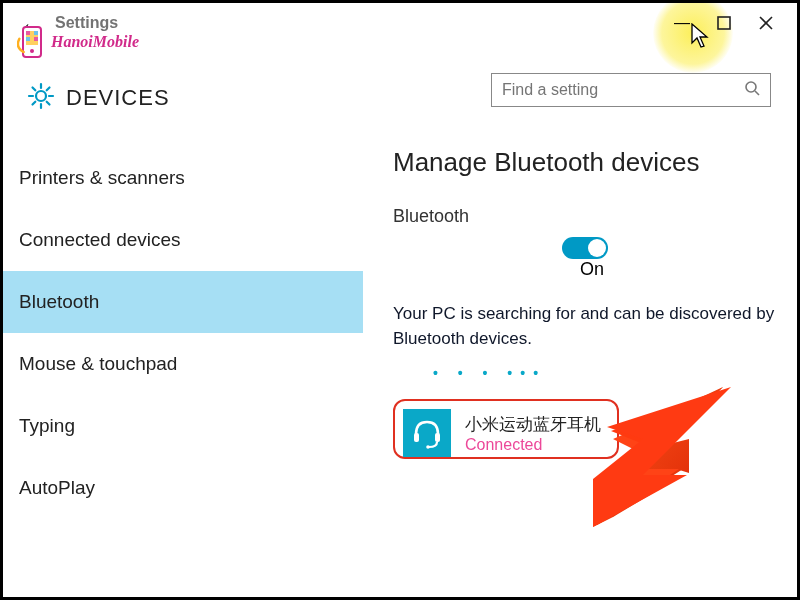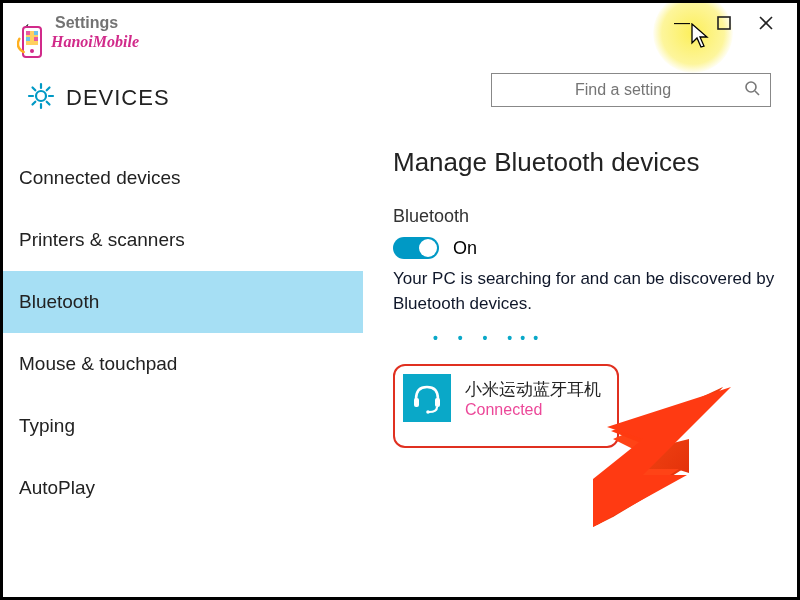--- a/index.html
+++ b/index.html
@@ -11,36 +11,36 @@
   .win-btn { width: 42px; height: 28px; display: flex; align-items: center; justify-content: center; font-size: 16px; cursor: pointer; }
   .highlight-circle { position: absolute; top: -10px; left: 650px; width: 80px; height: 80px; background: radial-gradient(circle, #fcef5a 0%, rgba(252,239,90,0.6) 55%, rgba(252,239,90,0) 72%); border-radius: 50%; z-index: 1; }
   .cursor { position: absolute; top: 20px; left: 688px; z-index: 4; }
   .logo-area { position: absolute; top: 22px; left: 14px; display: flex; align-items: center; z-index: 5; }
   .logo-icon { width: 30px; height: 34px; }
   .logo-text { font-family: Georgia, serif; font-weight: bold; font-style: italic; color: #d12a8a; font-size: 16px; margin-left: 4px; }
   .section-header { display: flex; align-items: flex-end; padding: 10px 16px 6px 23px; }
   .gear-icon { width: 30px; height: 30px; margin-right: 10px; }
   .section-title { font-size: 22px; font-weight: 400; letter-spacing: 1px; color: #222; }
   .search-box { position: absolute; top: 70px; right: 26px; width: 280px; height: 34px; border: 1.5px solid #888; display: flex; align-items: center; padding: 0 10px; }
-  .search-box input { border: none; outline: none; flex: 1; font-size: 16px; color: #0f766e; background: transparent; text-align: center; }
+  .search-box input { border: none; outline: none; flex: 1; font-size: 16px; color: #0f766e; background: transparent; }
   .search-icon { color: #666; }
   .content { display: flex; margin-top: 30px; height: calc(100% - 130px); }
   .sidebar { width: 360px; }
   .nav-item { padding: 20px 16px; font-size: 19px; color: #222; cursor: pointer; }
   .nav-item.selected { background: #a6dff4; }
   .main { flex: 1; padding: 0 20px 0 30px; position: relative; }
   .main h2 { font-size: 26px; font-weight: 400; color: #222; margin-bottom: 28px; }
   .bt-label { font-size: 18px; color: #333; margin-bottom: 10px; }
-  .toggle-row { display: flex; align-items: center; margin-bottom: 8px; }
+  .toggle-row { display: flex; align-items: center; margin-bottom: 22px; flex-direction: column; }
   .toggle { width: 46px; height: 22px; background: #0099c5; border-radius: 11px; position: relative; cursor: pointer; }
   .toggle .knob { position: absolute; right: 2px; top: 2px; width: 18px; height: 18px; background: #fff; border-radius: 50%; }
   .toggle-state { margin-left: 14px; font-size: 18px; }
   .status-text { font-size: 17px; color: #0f172a; line-height: 1.45; margin-bottom: 14px; }
   .dots { letter-spacing: 8px; color: #0aa8c8; font-size: 14px; font-weight: bold; margin-left: 40px; }
-  .device-box { border: 2.5px solid #e03020; border-radius: 12px; padding: 8px 16px 24px 8px; display: inline-flex; align-items: center; margin-top: 18px; }
+  .device-box { border: 2.5px solid #e03020; border-radius: 12px; padding: 8px 16px 0 8px; display: inline-flex; align-items: center; margin-top: 18px; }
   .device-icon { width: 48px; height: 48px; background: #0aa8c8; display: flex; align-items: center; justify-content: center; margin-right: 14px; }
   .device-info .name { font-size: 17px; color: #222; }
   .device-info .status { font-size: 16px; color: #ec4899; }
   .arrow-overlay { position: absolute; top: 240px; left: 230px; z-index: 6; }
 </style>
 </head>
 <body>
 
 <div class="highlight-circle"></div>
 
@@ -97,22 +97,22 @@
   <span class="search-icon">
     <svg width="16" height="16" viewBox="0 0 16 16">
         <circle cx="7" cy="7" r="5" fill="none" stroke="#777" stroke-width="1.6"></circle>
         <line x1="11" y1="11" x2="15" y2="15" stroke="#777" stroke-width="1.6"></line>
       </svg>
   </span>
 </div>
 
 <div class="content">
   <div class="sidebar">
+    <div class="nav-item"><span>Printers &amp; scanners</span></div>
     <div class="nav-item"><span>Connected devices</span></div>
-    <div class="nav-item"><span>Printers &amp; scanners</span></div>
     <div class="nav-item selected"><span>Bluetooth</span></div>
     <div class="nav-item"><span>Mouse &amp; touchpad</span></div>
     <div class="nav-item"><span>Typing</span></div>
     <div class="nav-item"><span>AutoPlay</span></div>
   </div>
 
   <div class="main">
     <h2>Manage Bluetooth devices</h2>
     <div class="bt-label">Bluetooth</div>
     <div class="toggle-row">

